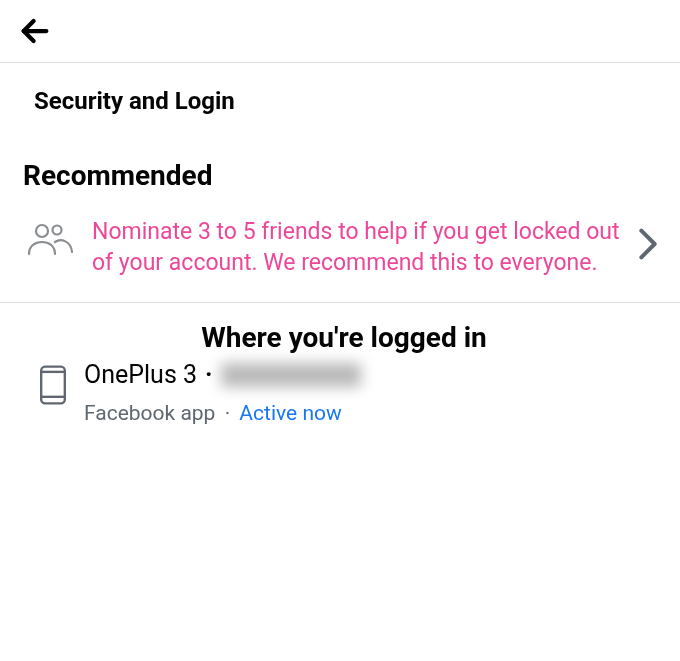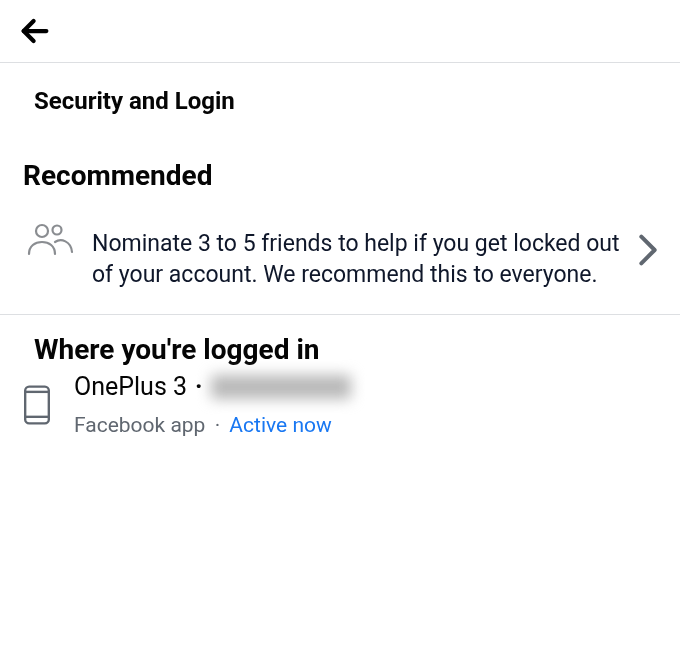--- a/index.html
+++ b/index.html
@@ -58,57 +58,58 @@
     }
     .rec-title {
       font-size: 25px;
       font-weight: 700;
       line-height: 1.25;
       color: #050505;
     }
     .rec-subtitle {
       font-size: 23px;
       line-height: 1.35;
-      color: #0f172a;
-      margin-top: 14px;
+      color: #ec4899;
+      margin-top: 2px;
     }
     .chevron {
       flex-shrink: 0;
       align-self: center;
       padding-right: 4px;
     }
     .chevron svg{
       width:20px;height:34px;
     }
     .section-heading-row {
       display: flex;
       align-items: center;
       justify-content: flex-start;
       padding: 18px 26px 0 34px;
+      flex-direction: column;
     }
     .section-heading-row h2 {
       font-size: 28px;
       font-weight: 700;
       color: #050505;
     }
     .see-all-wrap {
       border: 4px solid #ff2a00;
       border-radius: 4px;
       padding: 6px 12px;
     }
     .see-all {
       color: #1877f2;
       font-size: 23px;
       font-weight: 400;
     }
     .device-row {
       display: flex;
-      align-items: center;
-      padding: 6px 18px 10px 22px;
-      gap: 22px;
+      align-items: flex-start;
+      padding: 6px 18px 10px 38px;
+      gap: 16px;
     }
     .phone-icon {
       flex-shrink:0;
       padding-top:4px;
     }
     .phone-icon svg{
       width:30px;height:42px;
     }
     .device-text {
       flex: 1;

